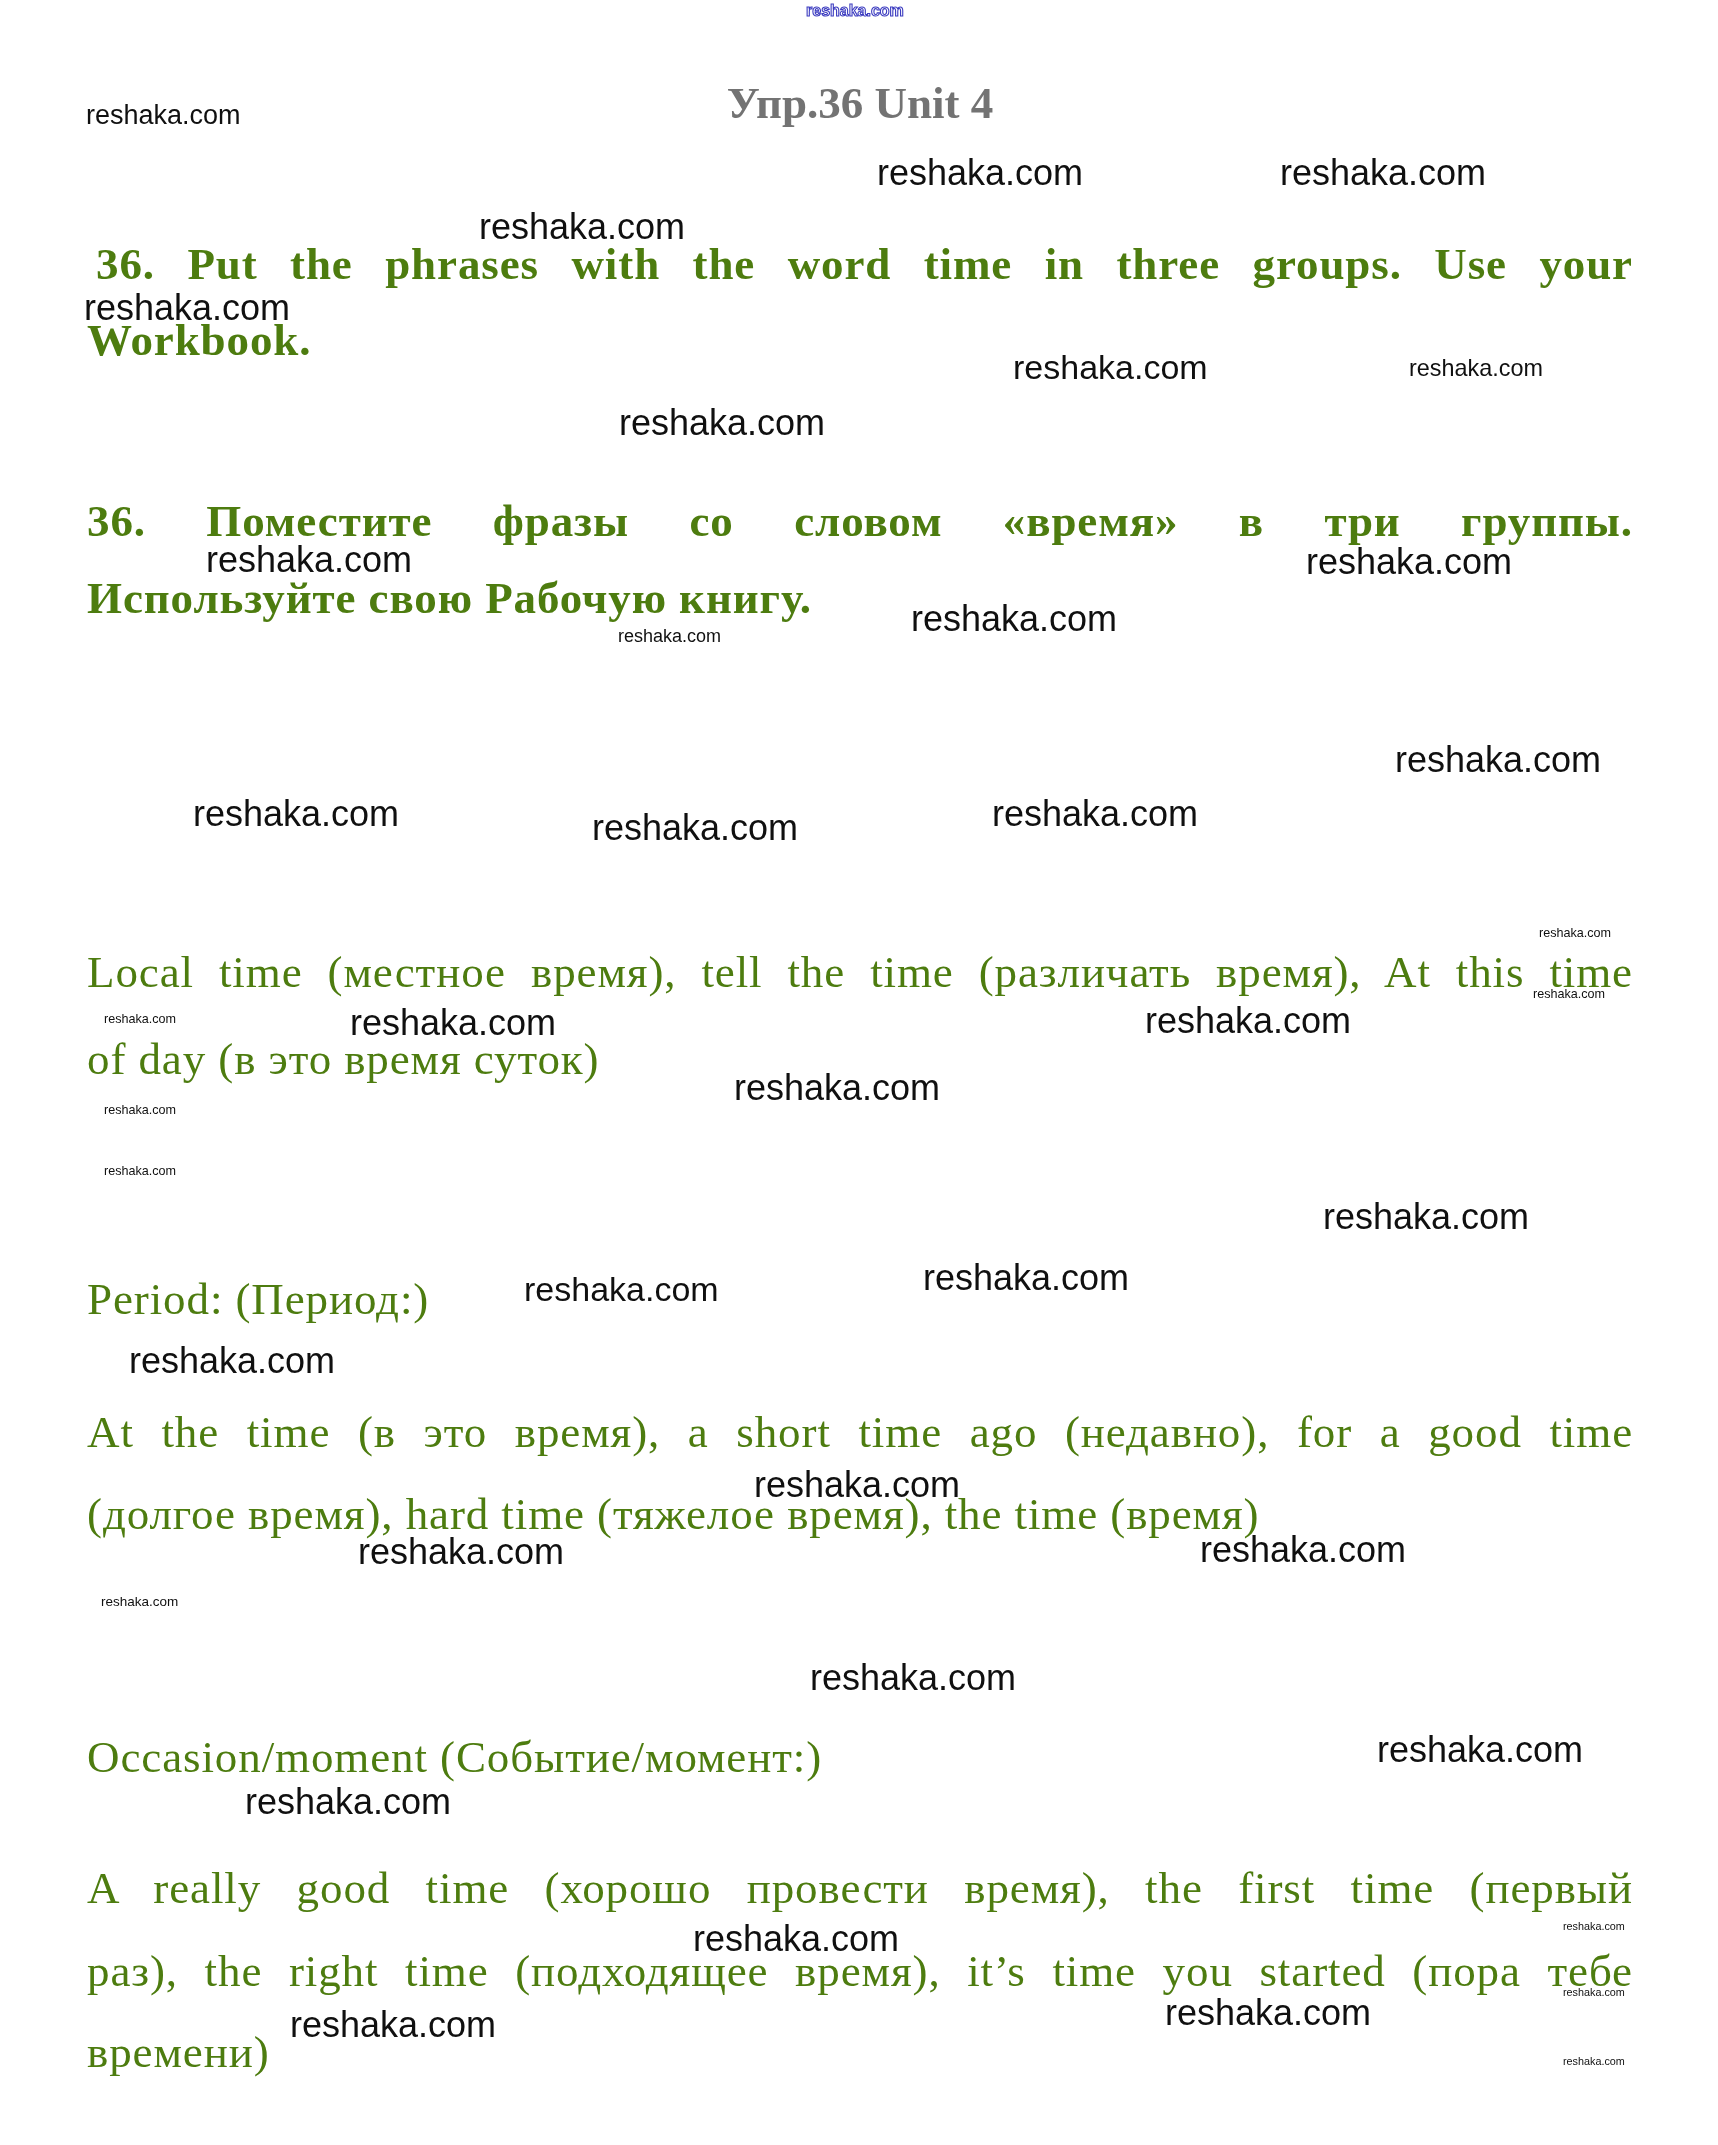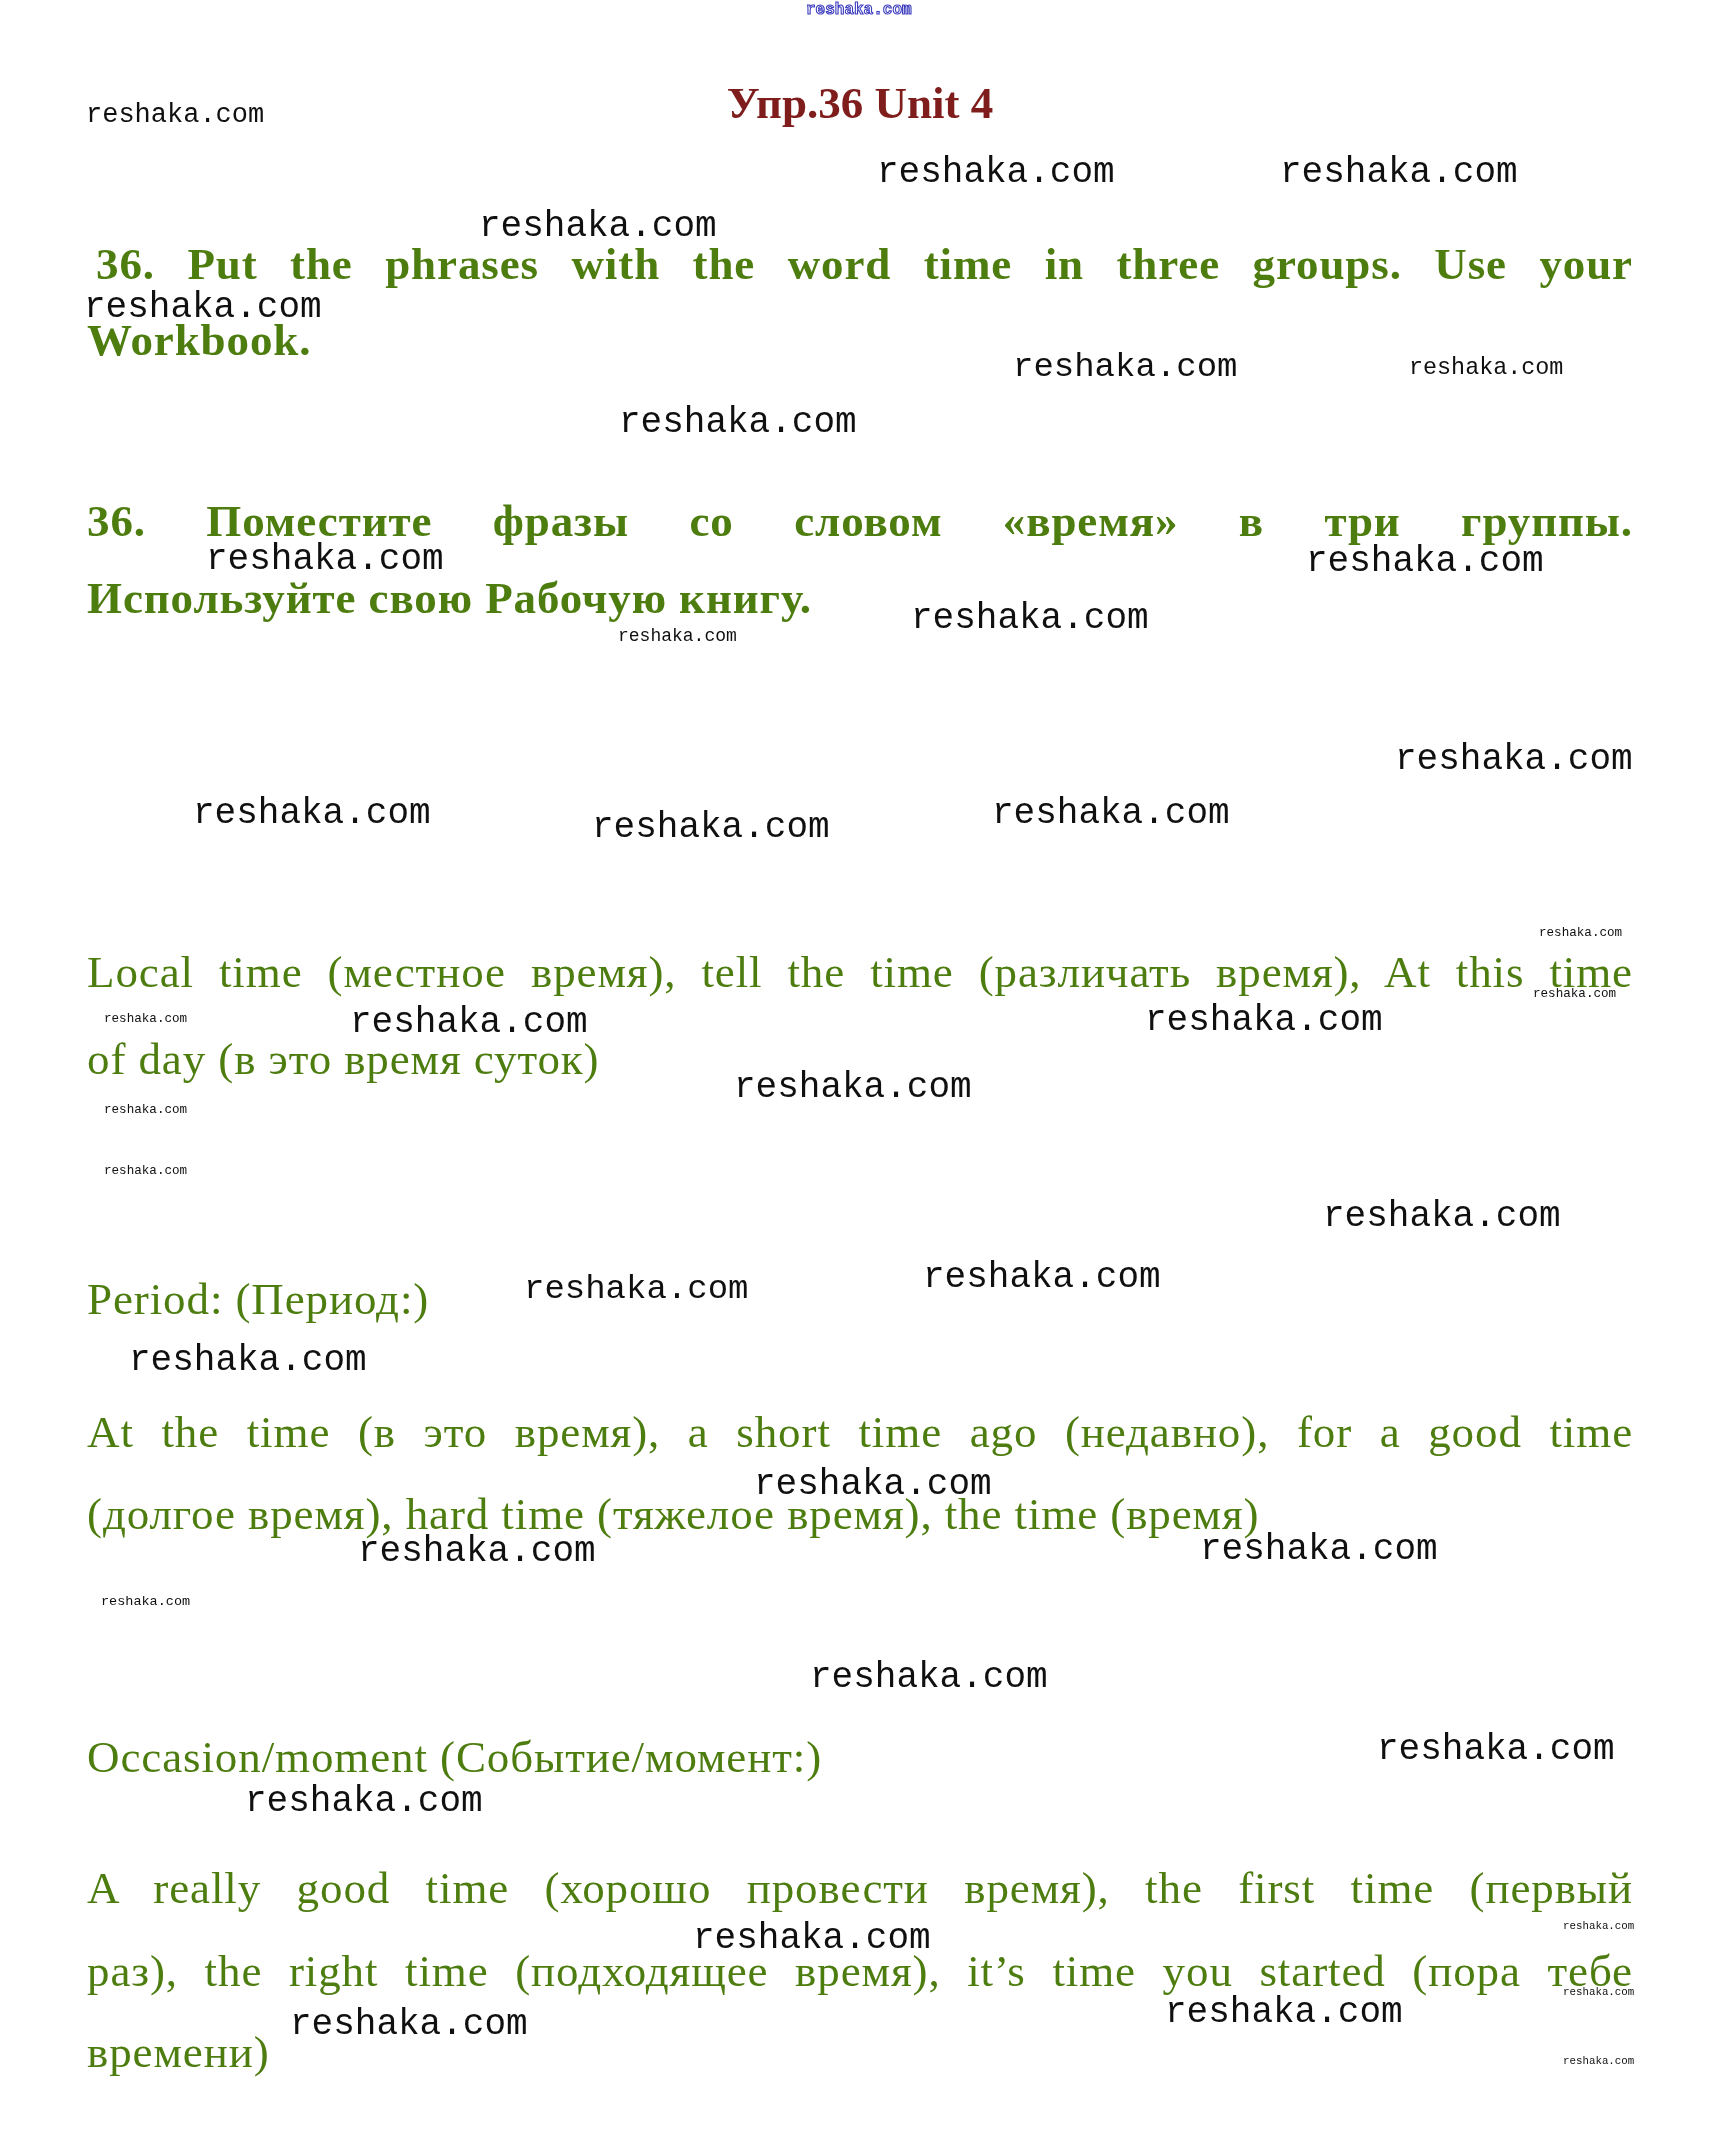--- a/index.html
+++ b/index.html
@@ -28,26 +28,26 @@
   }
   .line.indent { text-indent:9px; }
   .title {
     position:absolute;
     left:87px; top:76px;
     width:1546px;
     text-align:center;
     font-family:"Liberation Serif", serif;
     font-size:45px;
     font-weight:bold;
-    color:#7f1d1d;
+    color:#737373;
     line-height:1.2;
   }
   .wm {
     position:absolute;
-    font-family:Liberation Mono, monospace;
+    font-family:Liberation Sans, sans-serif;
     color:#101010;
     line-height:1.1;
     white-space:nowrap;
   }
   .wm-outline {
     color:#ffffff;
     -webkit-text-stroke:1.1px #3c3cc0;
     font-weight:600;
   }
 </style>

